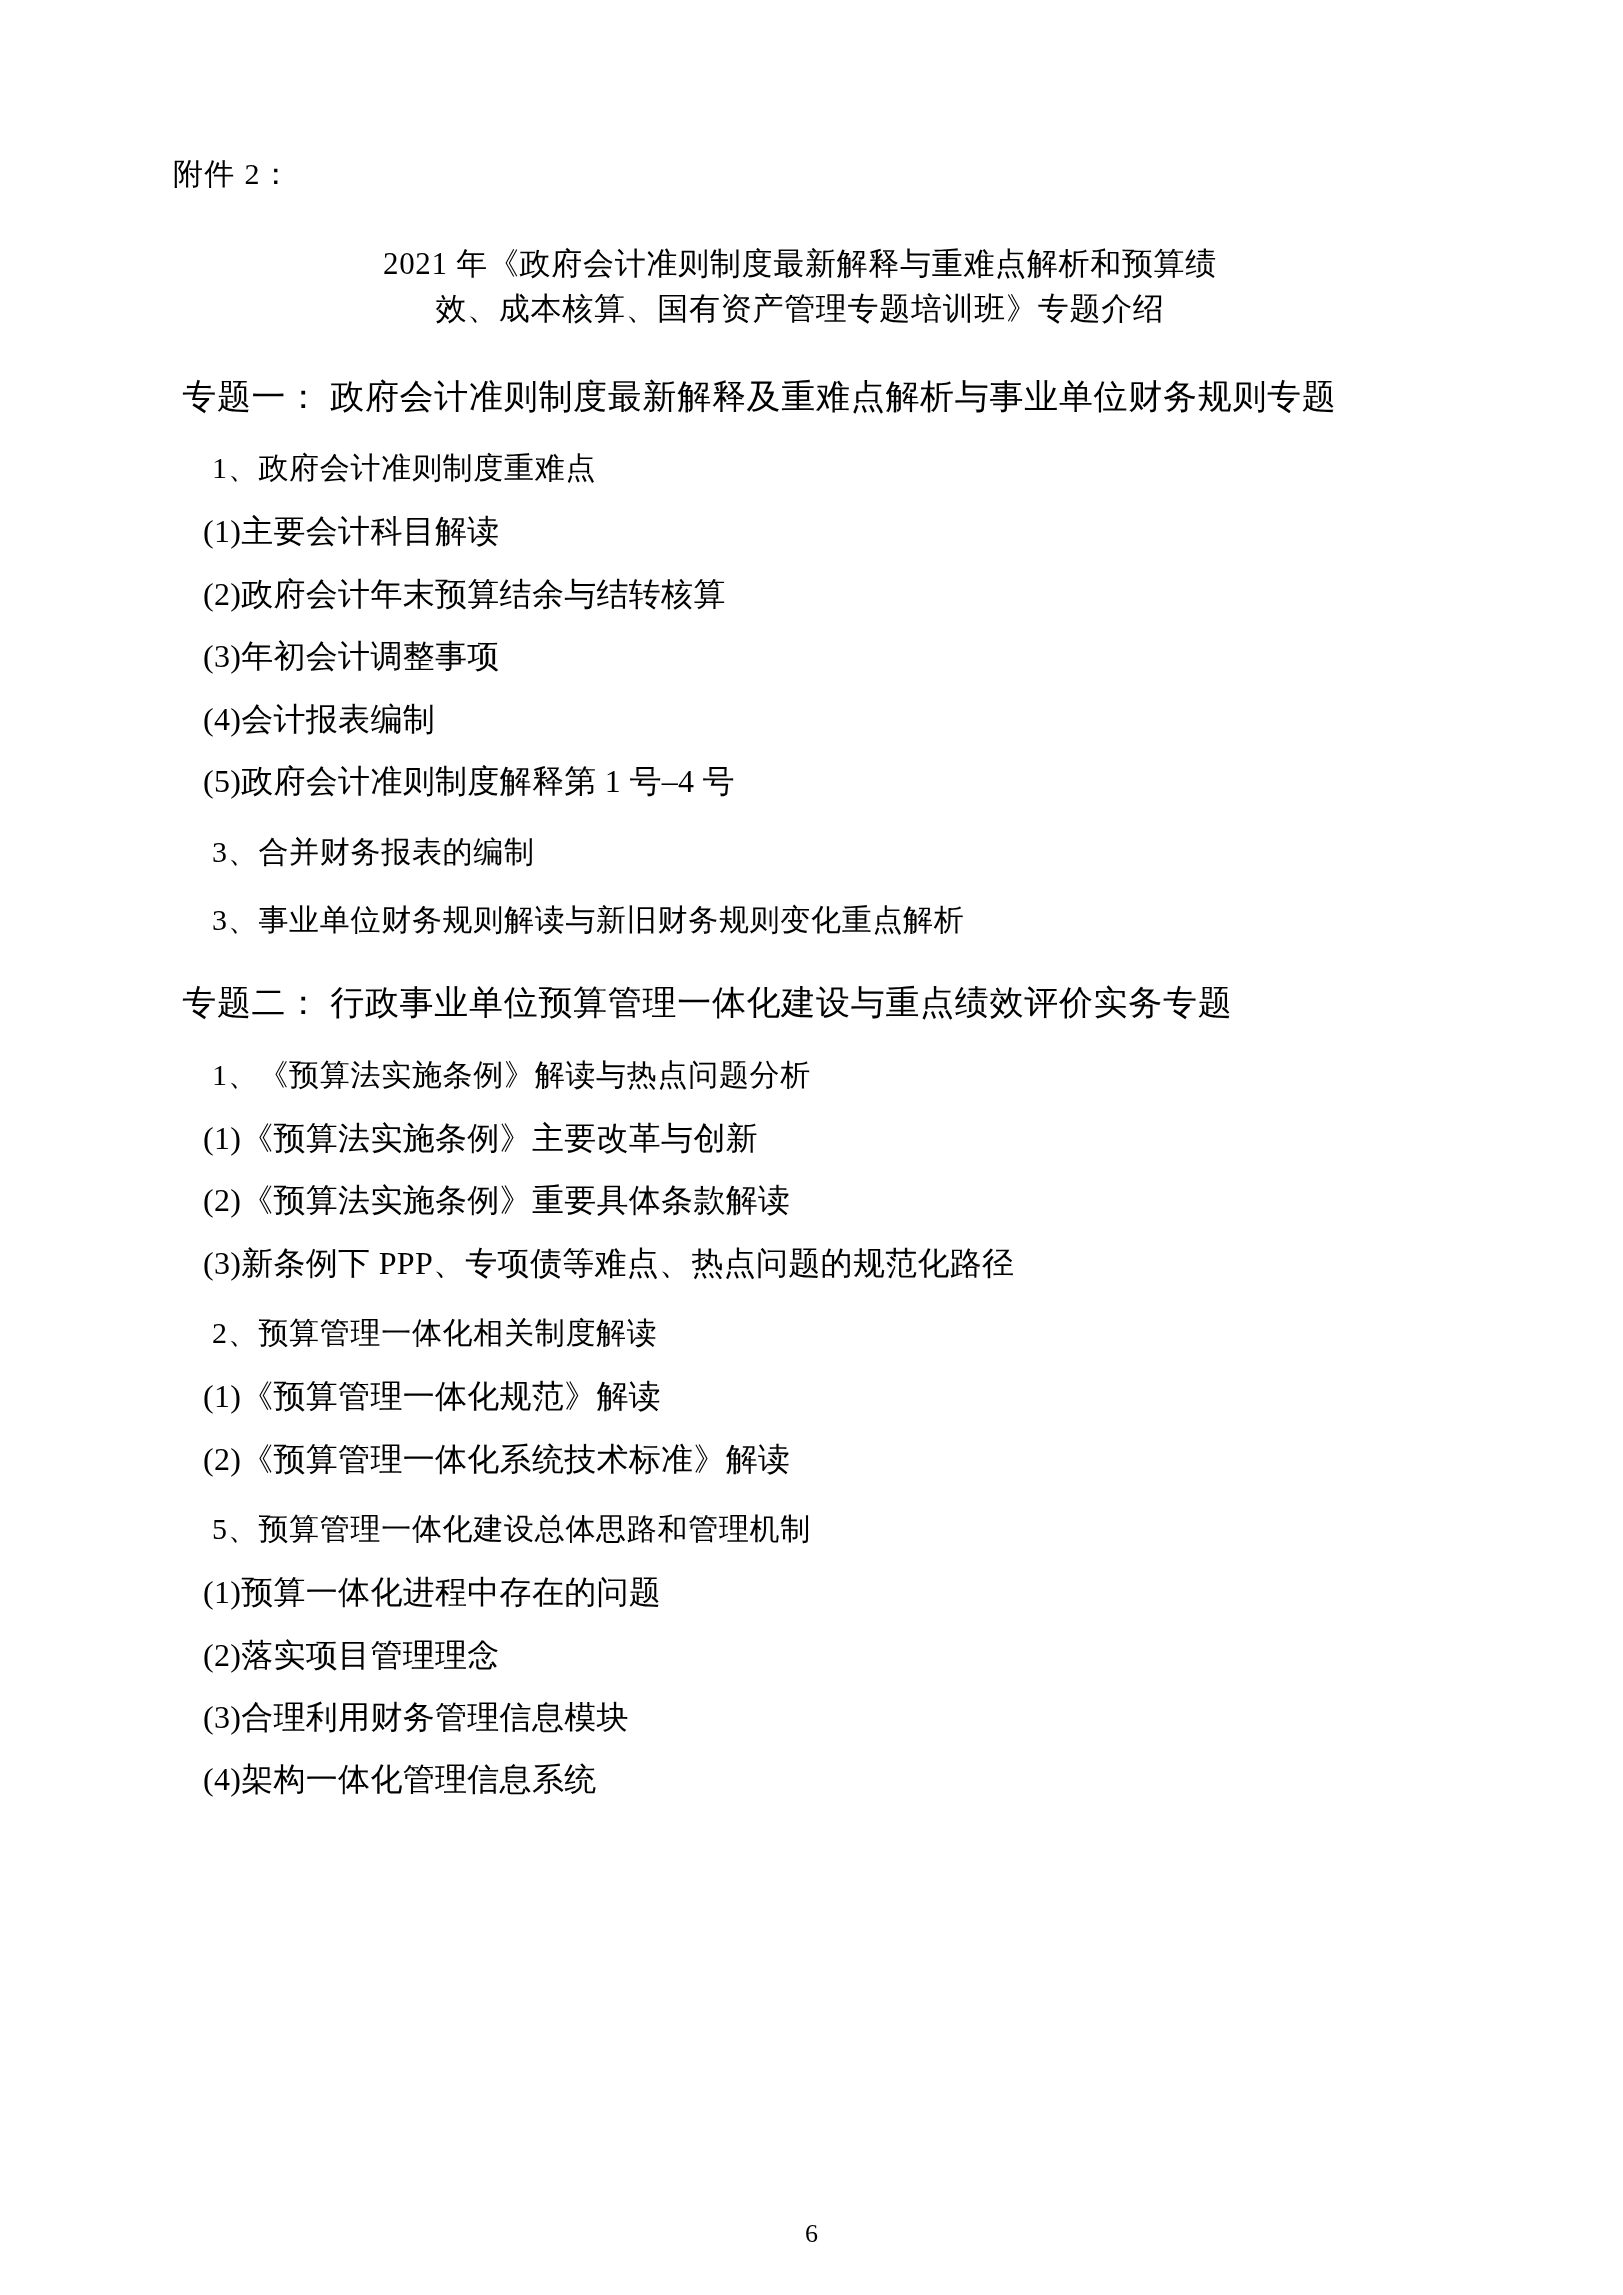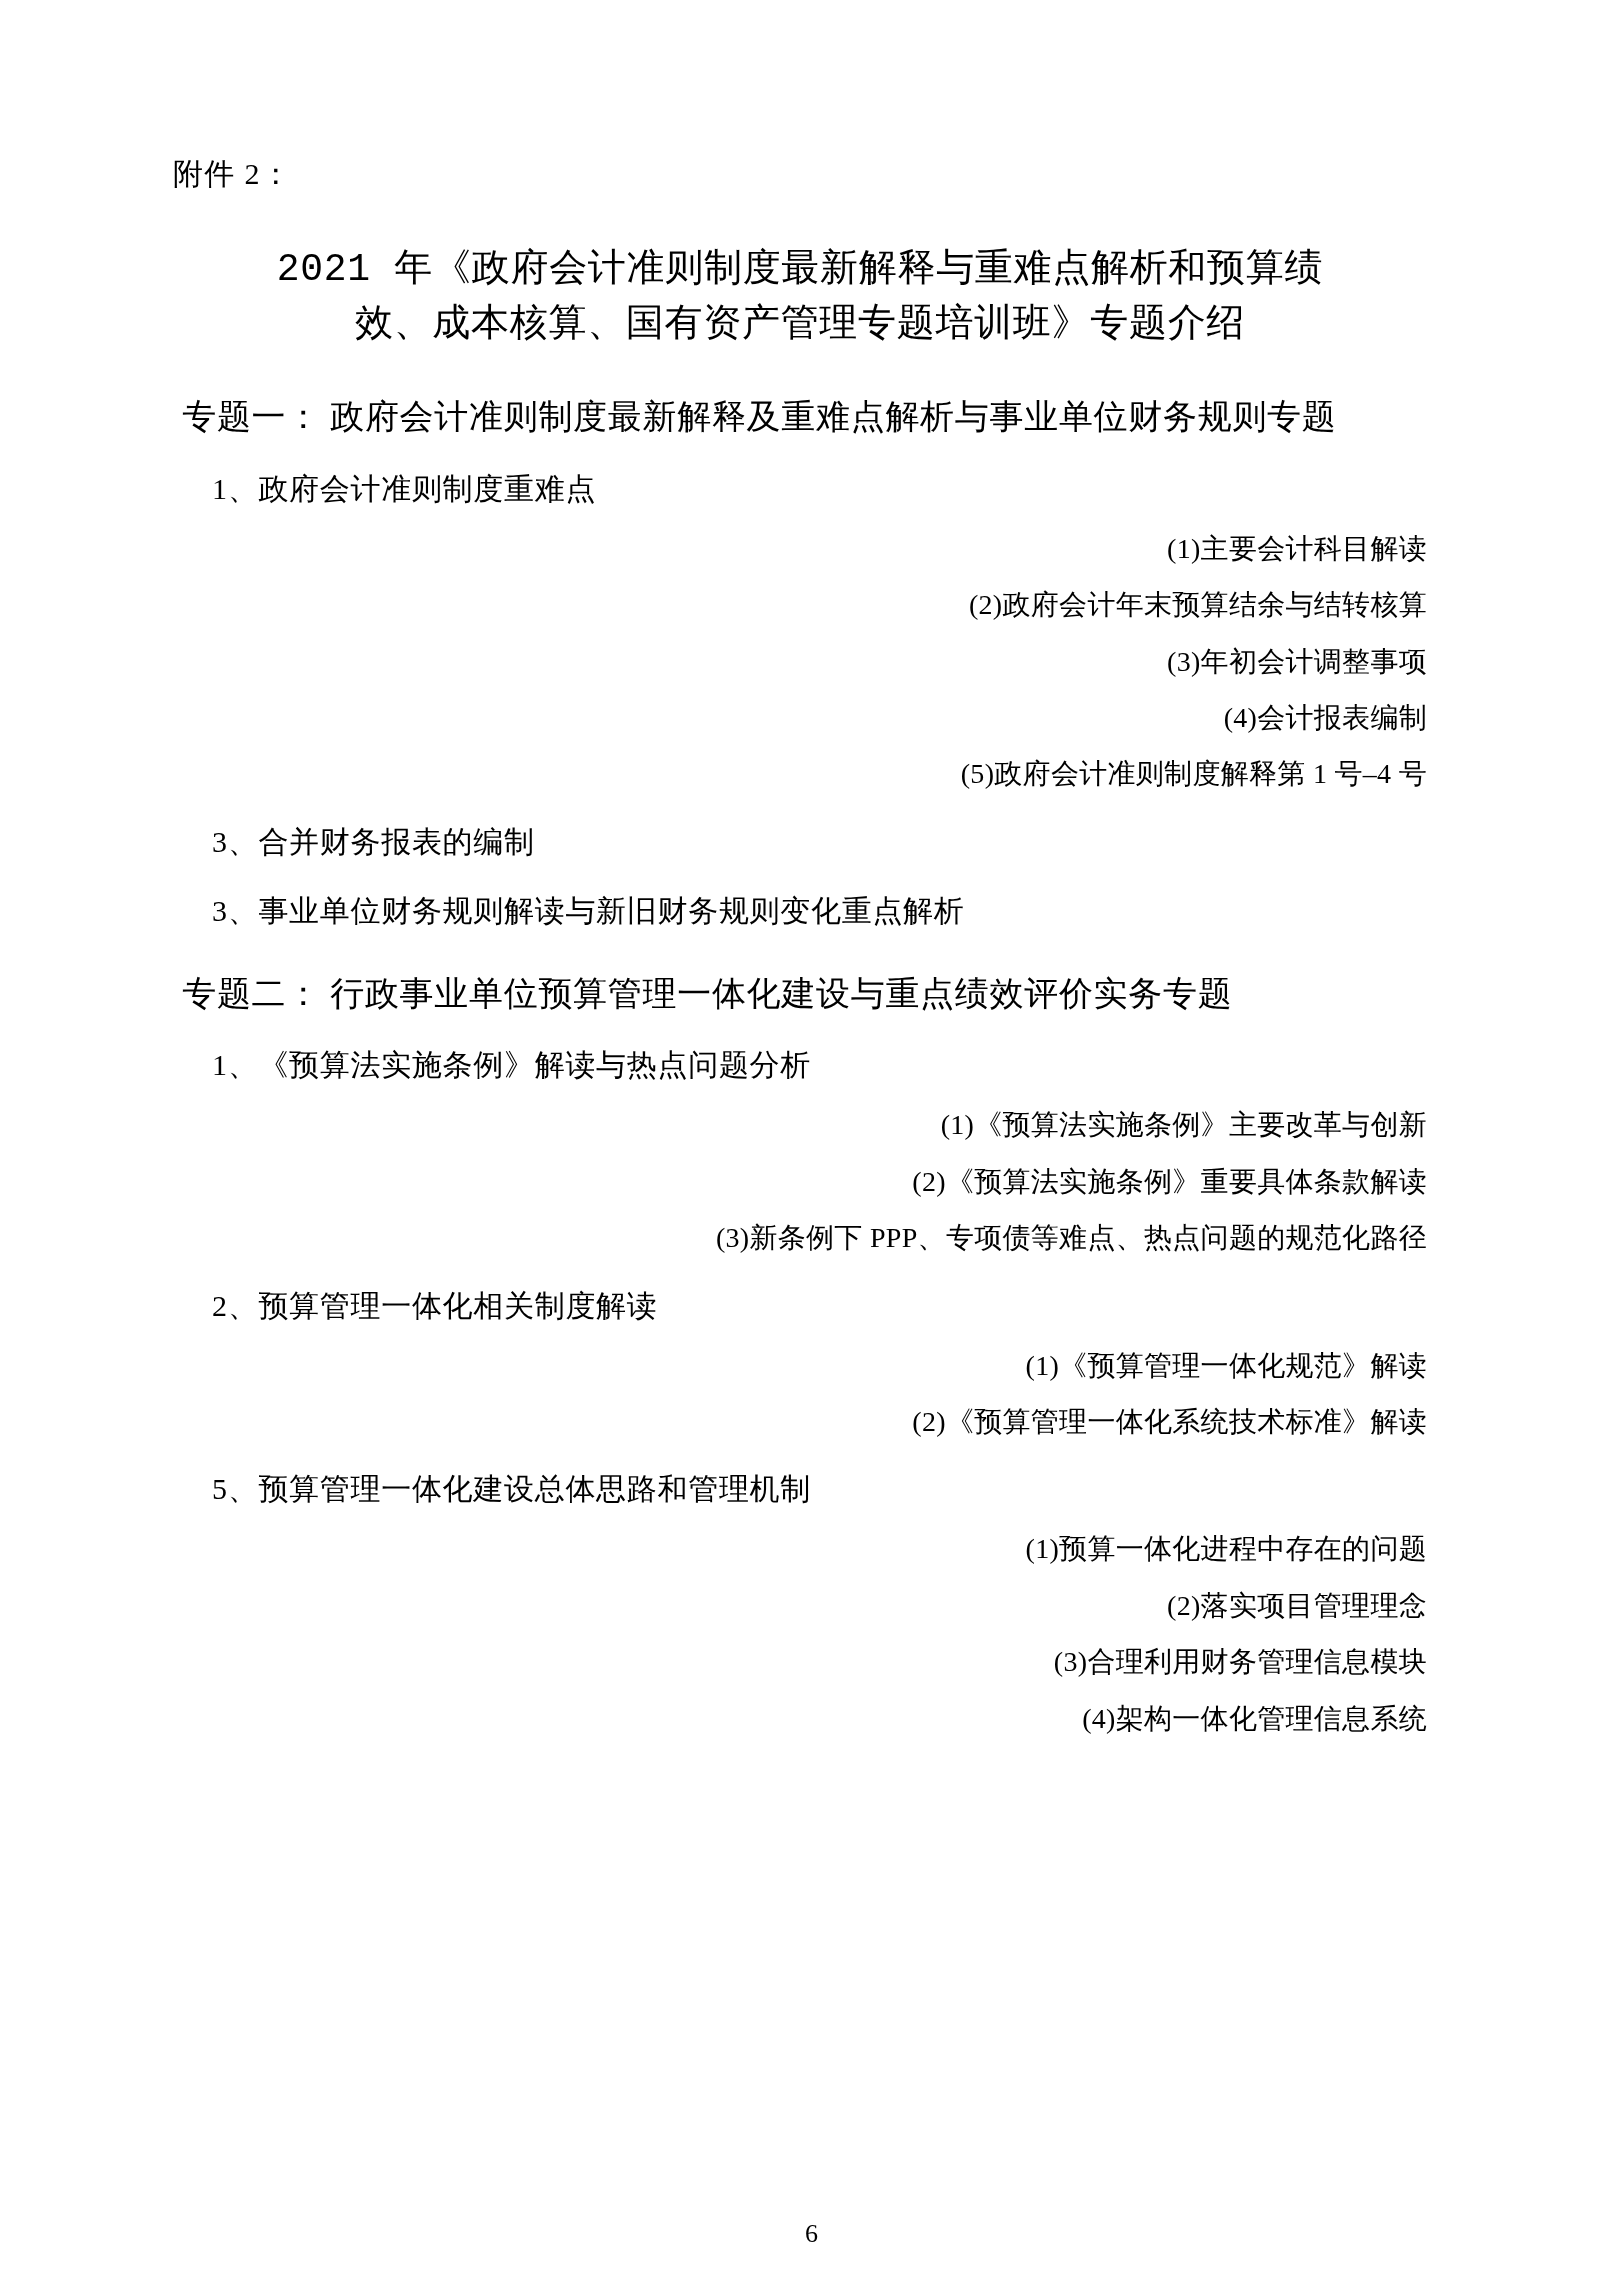--- a/index.html
+++ b/index.html
@@ -23,53 +23,52 @@
     position: relative;
   }
   .attach-label {
     font-size: 30px;
     line-height: 1.5;
     letter-spacing: 1.3px;
     margin-bottom: 46px;
     font-family: "Liberation Serif", "DejaVu Serif", serif;
   }
   .doc-title {
-    font-size: 38px;
+    font-size: 31px;
     line-height: 1.45;
     text-align: center;
     font-weight: 400;
     letter-spacing: 0.7px;
     margin: 0 26px 39px 26px;
-    font-family: Liberation Mono, monospace;
+    font-family: Liberation Serif, serif;
   }
   .doc-title .line {
     display: block;
     white-space: nowrap;
   }
   .section-title {
     font-size: 34px;
     line-height: 1.5;
     margin: 35px 0 19.6px 0;
     padding-left: 9.2px;
     letter-spacing: 0.7px;
   }
   .level1 {
     font-size: 30px;
     line-height: 1.5;
     margin: 23.6px 0 17px 0;
     padding-left: 39px;
     letter-spacing: 0.7px;
   }
   .level2 {
-    font-size: 28px;
+    font-size: 32px;
     line-height: 1.5;
     margin: 14.4px 0 14.4px 0;
     padding-left: 30px;
     letter-spacing: 0.3px;
-    text-align: right;
   }
   .page-number {
     position: absolute;
     bottom: 46px;
     left: 0;
     width: 100%;
     text-align: center;
     font-size: 26px;
     font-family: "Liberation Serif", "DejaVu Serif", serif;
   }

